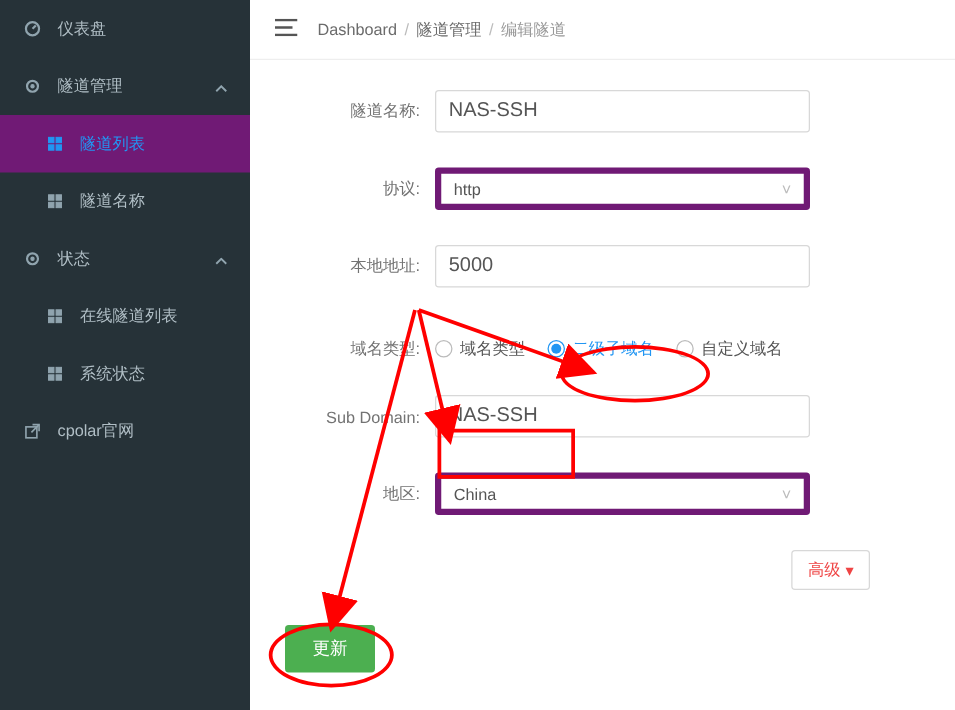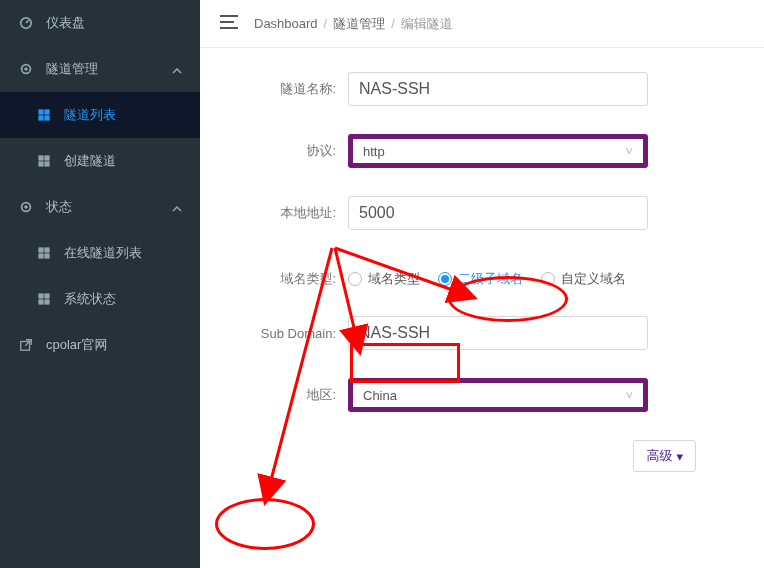--- a/index.html
+++ b/index.html
@@ -2,21 +2,21 @@
 <html><head>
 <meta charset="utf-8">
 <style>
   * { box-sizing: border-box; margin: 0; padding: 0; }
   body { font-family: "Microsoft YaHei", Arial, sans-serif; font-size: 13px; color: #555; width: 764px; height: 568px; overflow: hidden; background: #fff; }
   .layout { display: flex; height: 568px; }
   .sidebar { width: 200px; background: #263238; color: #b0bec5; display: flex; flex-direction: column; }
   .sb-item { display: flex; align-items: center; padding: 14px 18px; gap: 12px; cursor: pointer; font-size: 13px; }
   .sb-item .icon { width: 16px; height: 16px; display: inline-flex; align-items: center; justify-content: center; }
   .sb-sub { padding-left: 36px; font-size: 13px; }
-  .sb-item.active { background: #0f172a; color: #2196f3; }
+  .sb-item.active { background: #701a75; color: #2196f3; }
   .sb-item.section { font-weight: 500; }
   .sb-item .chevron { margin-left: auto; }
   .sidebar svg { stroke: #90a4ae; fill: #90a4ae; }
   .sb-item.active svg { stroke: #2196f3; fill: #2196f3; }
 
   .main { flex: 1; display: flex; flex-direction: column; }
   .topbar { display: flex; align-items: center; height: 48px; border-bottom: 1px solid #eee; padding: 0 20px; gap: 16px; color: #6b6b6b; }
   .topbar .hamburger { cursor: pointer; }
   .breadcrumb { display: flex; align-items: center; gap: 6px; font-size: 13px; }
   .breadcrumb .sep { color: #bbb; }
@@ -28,21 +28,21 @@
   .form-row .control { flex: 1; }
   .input { width: 300px; height: 34px; border: 1px solid #d8d8d8; border-radius: 3px; padding: 0 10px; font-size: 16px; color: #555; }
   .select { width: 300px; height: 34px; border: 5px solid #701a75; border-radius: 3px; padding: 0 10px; font-size: 13px; color: #555; display: flex; align-items: center; justify-content: space-between; background: #fff; cursor: pointer; }
   .select .chev { color: #bbb; }
   .radio-group { display: flex; align-items: center; gap: 18px; }
   .radio-opt { display: flex; align-items: center; gap: 6px; cursor: pointer; }
   .radio-opt .circle { width: 14px; height: 14px; border: 1px solid #bbb; border-radius: 50%; display: inline-flex; align-items: center; justify-content: center; }
   .radio-opt.selected .circle { border-color: #2196f3; }
   .radio-opt.selected .dot { width: 8px; height: 8px; background: #2196f3; border-radius: 50%; }
   .radio-opt.selected .text { color: #2196f3; }
-  .btn-adv { float: right; border: 1px solid #d8d8d8; border-radius: 3px; padding: 6px 12px; background: #fff; cursor: pointer; display: inline-flex; align-items: center; gap: 4px; font-size: 13px; color: #4c1d95; }
+  .btn-adv { float: right; border: 1px solid #d8d8d8; border-radius: 3px; padding: 6px 12px; background: #fff; cursor: pointer; display: inline-flex; align-items: center; gap: 4px; font-size: 13px; color: #ef4444; }
   .actions-row { padding-top: 8px; }
   .btn-update { background: #4caf50; color: #fff; border: none; border-radius: 3px; padding: 10px 22px; font-size: 14px; cursor: pointer; }
 
   
   .annot { position: absolute; pointer-events: none; }
   .ring { border: 3px solid #ff0000; border-radius: 50%; }
   .redbox { border: 3px solid #ff0000; }
   svg.arrows { position: absolute; left:0; top:0; width:100%; height:100%; pointer-events:none; }
 </style>
 </head>
@@ -88,21 +88,21 @@
     </div>
     <div class="sb-item sb-sub">
       <span class="icon">
         <svg viewBox="0 0 14 14" width="12" height="12">
             <rect x="1" y="1" width="5" height="5"></rect>
             <rect x="8" y="1" width="5" height="5"></rect>
             <rect x="1" y="8" width="5" height="5"></rect>
             <rect x="8" y="8" width="5" height="5"></rect>
           </svg>
       </span>
-      <span>创建隧道</span>
+      <span>隧道名称</span>
     </div>
 
     <div class="sb-item section">
       <span class="icon">
         <svg viewBox="0 0 16 16" width="14" height="14">
             <circle cx="8" cy="8" r="5" fill="none" stroke-width="2"></circle>
             <circle cx="8" cy="8" r="1.5"></circle>
           </svg>
       </span>
       <span>状态</span>
@@ -219,20 +219,23 @@
         </div>
       </div>
 
       <div style="overflow:hidden; padding-right:40px; margin-bottom:20px;">
         <button class="btn-adv">
           <span>高级</span>
           <span>▾</span>
         </button>
       </div>
 
+      <div class="actions-row">
+        <button class="btn-update">更新</button>
+      </div>
 
       <svg class="arrows">
         <defs>
           <marker id="ah" markerWidth="12" markerHeight="12" refX="9" refY="5" orient="auto">
             <path d="M0,0 L10,5 L0,10 Z" fill="#ff0000"></path>
           </marker>
         </defs>
         <line x1="135" y1="200" x2="275" y2="250" stroke="#ff0000" stroke-width="3" marker-end="url(#ah)"></line>
         <line x1="135" y1="200" x2="160" y2="305" stroke="#ff0000" stroke-width="3" marker-end="url(#ah)"></line>
         <line x1="132" y1="200" x2="65" y2="455" stroke="#ff0000" stroke-width="3" marker-end="url(#ah)"></line>

